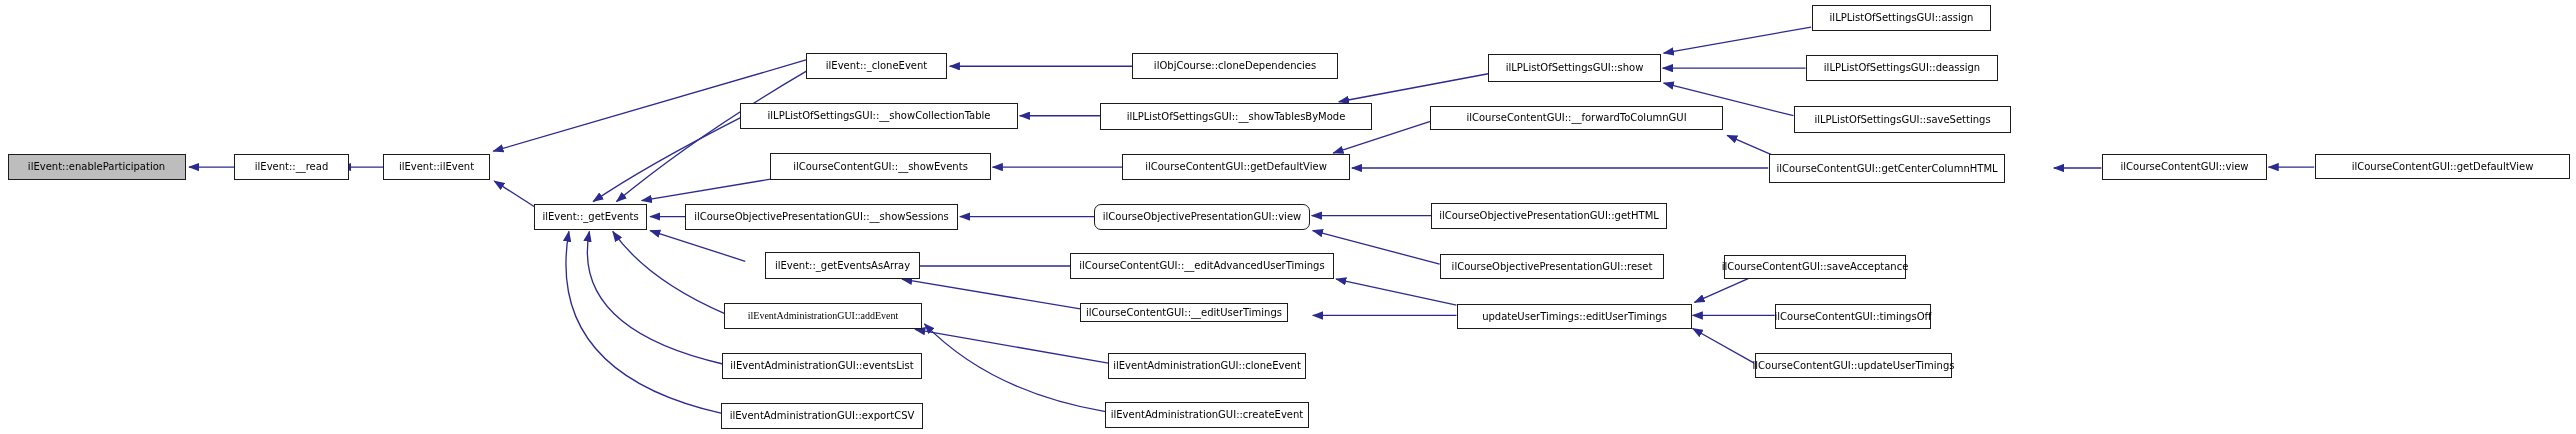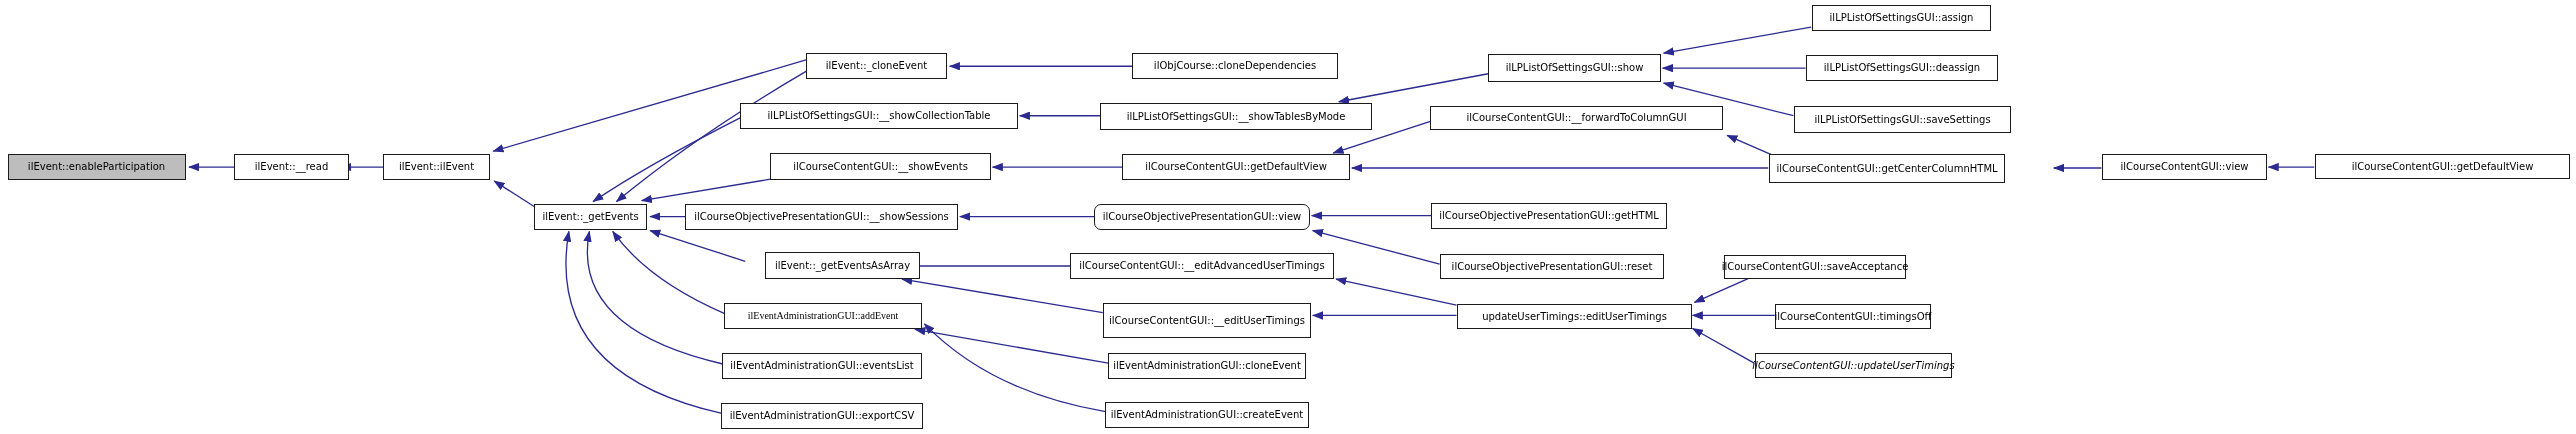--- a/index.html
+++ b/index.html
@@ -84,32 +84,32 @@
       <div class="node" title="ilCourseObjectivePresentationGUI::__showSessions" style="left: 685px; top: 204px; width: 273px; height: 26px;">ilCourseObjectivePresentationGUI::__showSessions</div>
       <div class="node" title="ilEvent::_getEventsAsArray" style="left: 745px; top: 252px; width: 155px; height: 27px; margin-left: 20px;">ilEvent::_getEventsAsArray</div>
       <div class="node" title="ilEventAdministrationGUI::addEvent" style="left: 724px; top: 303px; width: 198px; height: 26px; font-family: Liberation Serif, serif;">ilEventAdministrationGUI::addEvent</div>
       <div class="node" title="ilEventAdministrationGUI::eventsList" style="left: 722px; top: 353px; width: 200px; height: 26px;">ilEventAdministrationGUI::eventsList</div>
       <div class="node" title="ilEventAdministrationGUI::exportCSV" style="left: 721px; top: 403px; width: 202px; height: 26px;">ilEventAdministrationGUI::exportCSV</div>
       <div class="node" title="ilObjCourse::cloneDependencies" style="left: 1132px; top: 53px; width: 206px; height: 26px;">ilObjCourse::cloneDependencies</div>
       <div class="node" title="ilLPListOfSettingsGUI::__showTablesByMode" style="left: 1100px; top: 103px; width: 272px; height: 27px;">ilLPListOfSettingsGUI::__showTablesByMode</div>
       <div class="node" title="ilCourseContentGUI::getDefaultView" style="left: 1122px; top: 154px; width: 228px; height: 26px;">ilCourseContentGUI::getDefaultView</div>
       <div class="node" title="ilCourseObjectivePresentationGUI::view" style="left: 1094px; top: 204px; width: 216px; height: 26px; border-radius: 7px;">ilCourseObjectivePresentationGUI::view</div>
       <div class="node" title="ilCourseContentGUI::__editAdvancedUserTimings" style="left: 1070px; top: 253px; width: 264px; height: 26px;">ilCourseContentGUI::__editAdvancedUserTimings</div>
-      <div class="node" title="ilCourseContentGUI::__editUserTimings" style="left: 1103px; top: 303px; width: 208px; height: 35px;">ilCourseContentGUI::__editUserTimings</div>
+      <div class="node" title="ilCourseContentGUI::__editUserTimings" style="left: 1080px; top: 303px; width: 208px; height: 19px;">ilCourseContentGUI::__editUserTimings</div>
       <div class="node" title="ilEventAdministrationGUI::cloneEvent" style="left: 1108px; top: 353px; width: 198px; height: 26px;">ilEventAdministrationGUI::cloneEvent</div>
       <div class="node" title="ilEventAdministrationGUI::createEvent" style="left: 1105px; top: 402px; width: 204px; height: 26px;">ilEventAdministrationGUI::createEvent</div>
       <div class="node" title="ilLPListOfSettingsGUI::show" style="left: 1488px; top: 54px; width: 173px; height: 28px;">ilLPListOfSettingsGUI::show</div>
       <div class="node" title="ilCourseContentGUI::__forwardToColumnGUI" style="left: 1430px; top: 106px; width: 293px; height: 24px;">ilCourseContentGUI::__forwardToColumnGUI</div>
       <div class="node" title="ilCourseObjectivePresentationGUI::getHTML" style="left: 1431px; top: 203px; width: 236px; height: 26px;">ilCourseObjectivePresentationGUI::getHTML</div>
       <div class="node" title="ilCourseObjectivePresentationGUI::reset" style="left: 1440px; top: 254px; width: 224px; height: 25px;">ilCourseObjectivePresentationGUI::reset</div>
       <div class="node" title="ilCourseContentGUI::editUserTimings" style="left: 1457px; top: 304px; width: 235px; height: 25px;">updateUserTimings::editUserTimings</div>
       <div class="node" title="ilLPListOfSettingsGUI::assign" style="left: 1812px; top: 4.7px; width: 179px; height: 26px;">ilLPListOfSettingsGUI::assign</div>
       <div class="node" title="ilLPListOfSettingsGUI::deassign" style="left: 1806px; top: 55px; width: 192px; height: 26px;">ilLPListOfSettingsGUI::deassign</div>
       <div class="node" title="ilLPListOfSettingsGUI::saveSettings" style="left: 1794px; top: 106px; width: 217px; height: 27px;">ilLPListOfSettingsGUI::saveSettings</div>
       <div class="node" title="ilCourseContentGUI::getCenterColumnHTML" style="left: 1769px; top: 154px; width: 236px; height: 29px;">ilCourseContentGUI::getCenterColumnHTML</div>
       <div class="node" title="ilCourseContentGUI::saveAcceptance" style="left: 1724px; top: 255px; width: 182px; height: 24px;">ilCourseContentGUI::saveAcceptance</div>
       <div class="node" title="ilCourseContentGUI::timingsOff" style="left: 1775px; top: 304px; width: 156px; height: 25px;">ilCourseContentGUI::timingsOff</div>
-      <div class="node" title="ilCourseContentGUI::updateUserTimings" style="left: 1755px; top: 353px; width: 197px; height: 25px; font-style: italic;">ilCourseContentGUI::updateUserTimings</div>
+      <div class="node" title="ilCourseContentGUI::updateUserTimings" style="left: 1755px; top: 353px; width: 197px; height: 25px;">ilCourseContentGUI::updateUserTimings</div>
       <div class="node" title="ilCourseContentGUI::view" style="left: 2102px; top: 154px; width: 165px; height: 26px;">ilCourseContentGUI::view</div>
       <div class="node" title="ilCourseContentGUI::executeCommand" style="left: 2315px; top: 154px; width: 255px; height: 25px;">ilCourseContentGUI::getDefaultView</div>
     </div>
 </div>
 
 
 </body></html>

